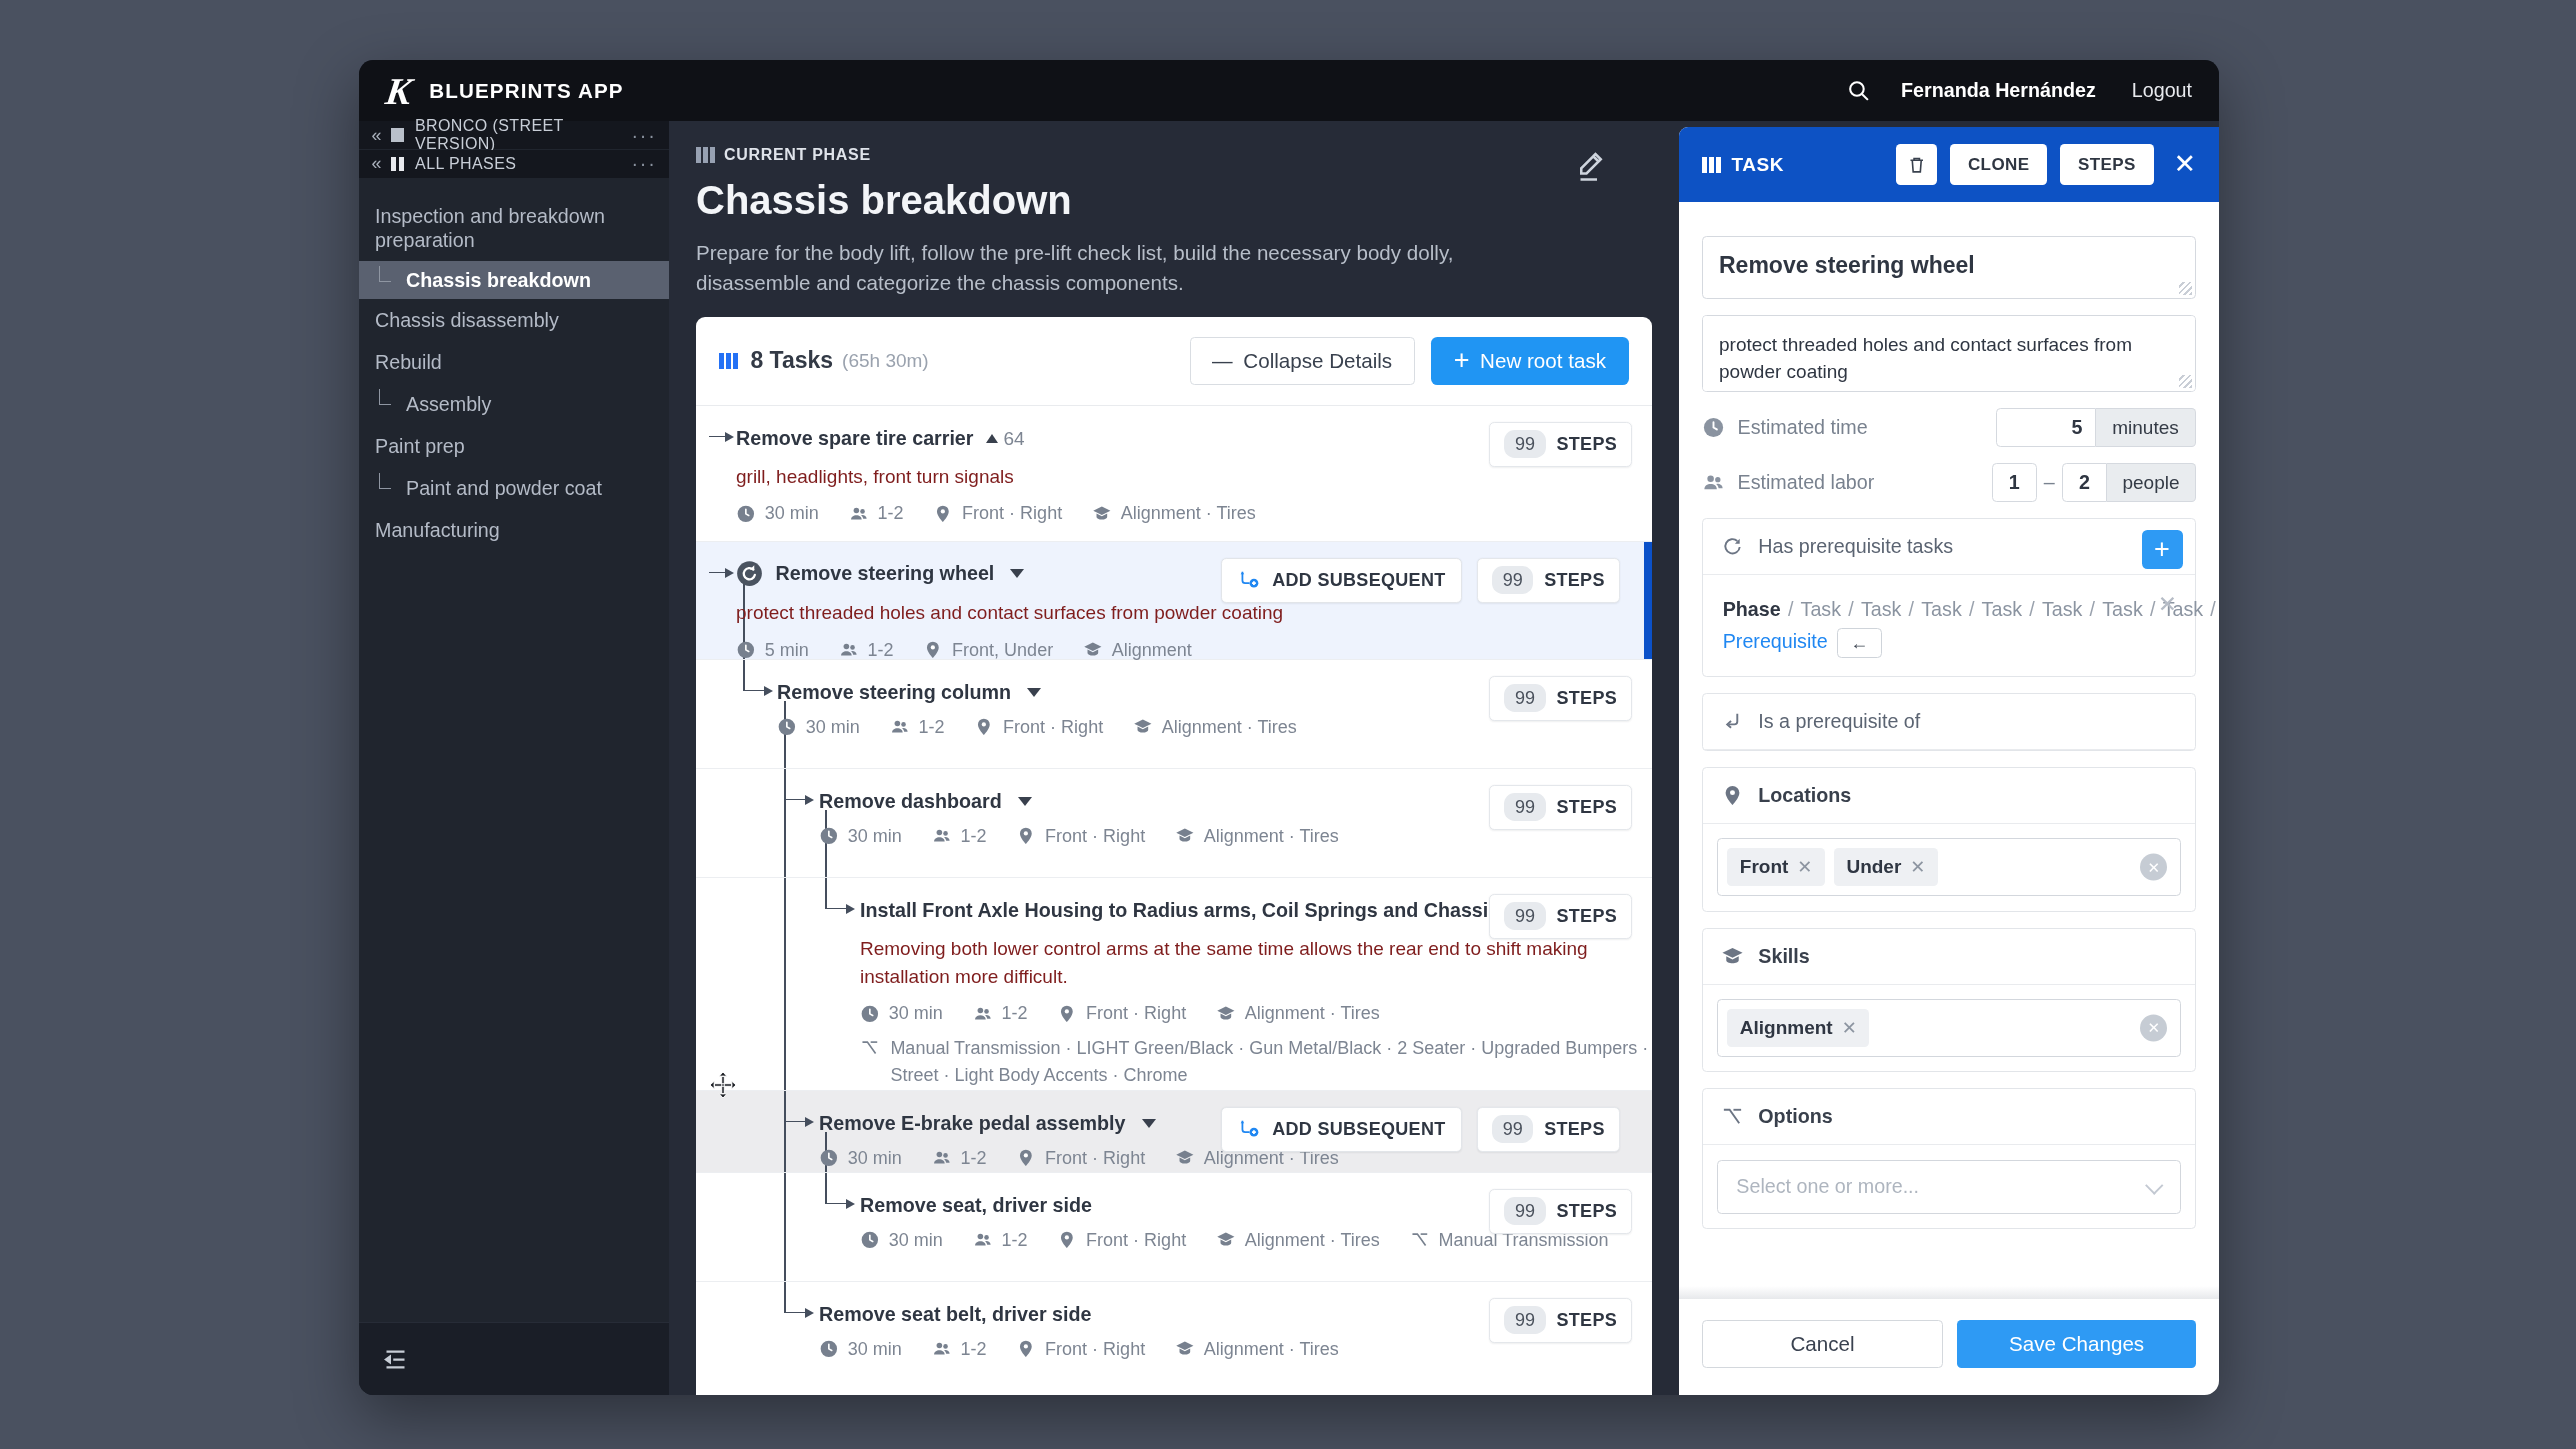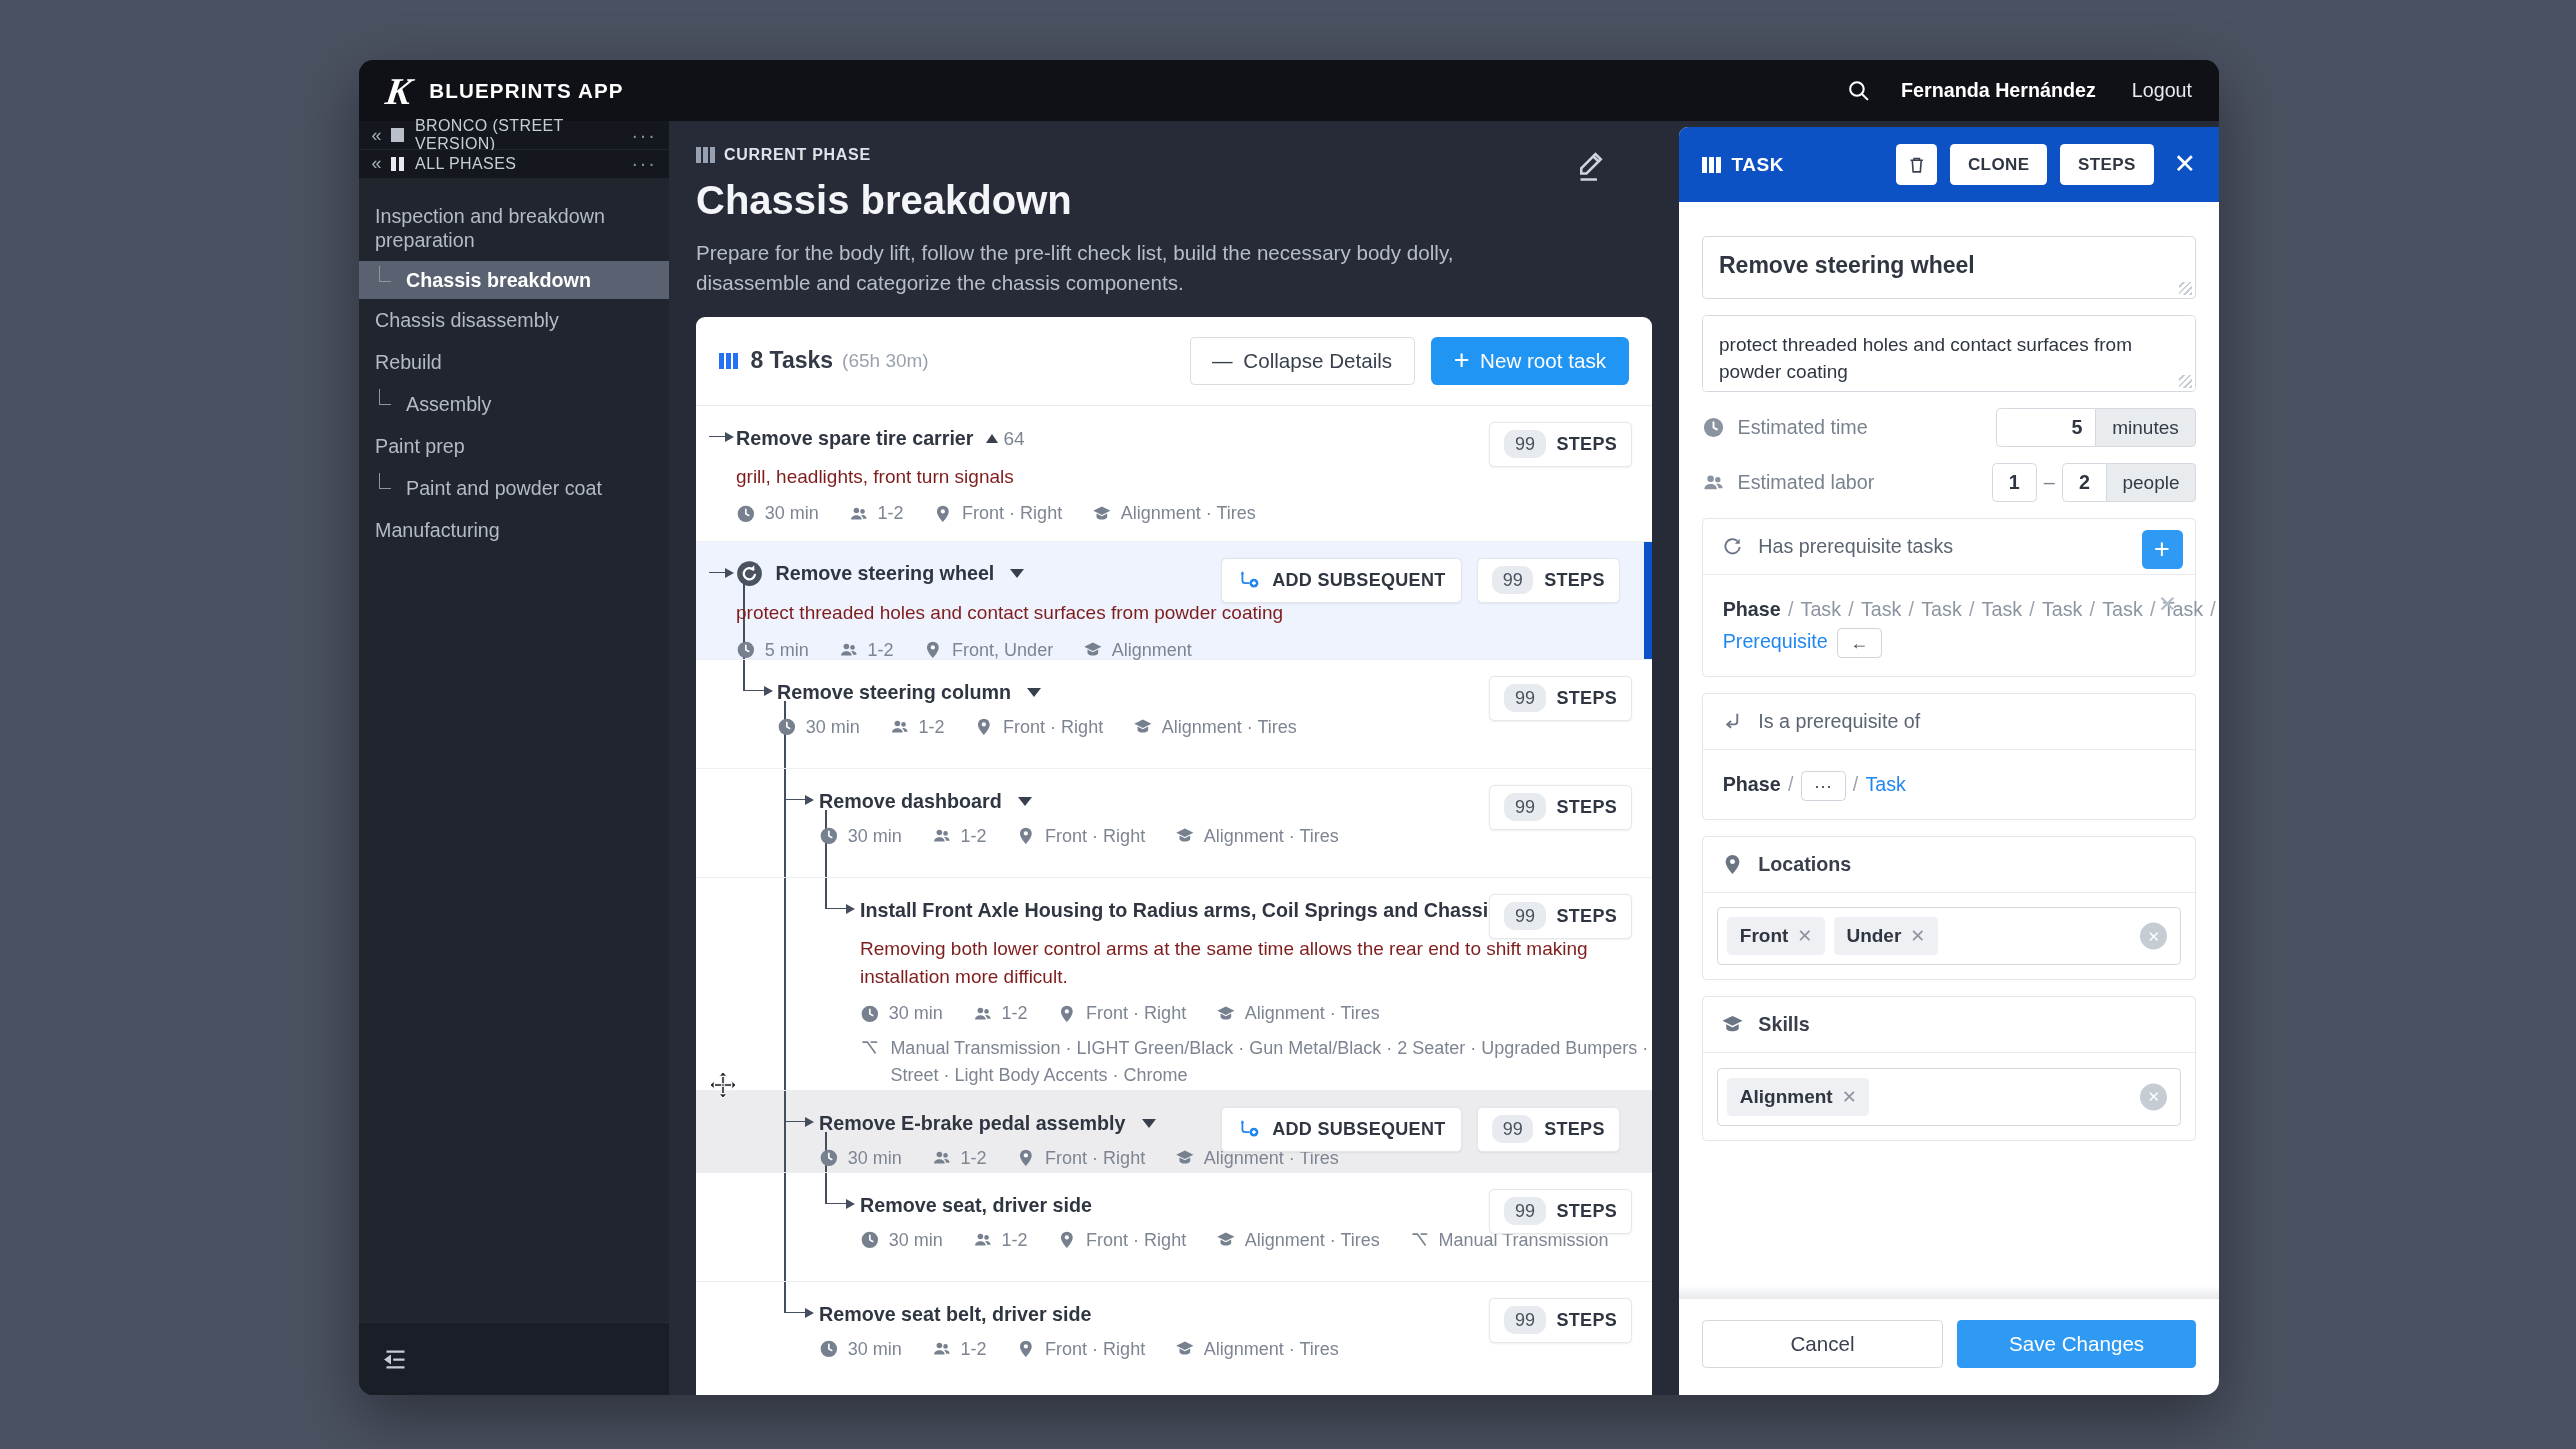--- a/index.html
+++ b/index.html
@@ -813,25 +813,20 @@
         </div>
 
         <div class="seccard">
           <div class="sechead">
             <span class="micon"><svg viewBox="0 0 24 24" fill="none" stroke="currentColor" stroke-width="2">
                   <path d="M17 4v8a3 3 0 0 1-3 3H8"></path>
                   <path d="M10.5 11.5 6.5 15l4 3.5"></path>
                 </svg></span>
             <span>Is a prerequisite of</span>
           </div>
-          <div class="secbody">
-            <div class="crumbs">
-              <span class="ph">Phase</span><span class="sep">/</span><span class="minibox" style="margin:0">···</span><span class="sep">/</span><span class="lnk">Task</span>
-            </div>
-          </div>
         </div>
 
         <div class="seccard">
           <div class="sechead bold">
             <span class="micon"><svg viewBox="0 0 24 24" fill="currentColor">
                   <path d="M12 2a7.2 7.2 0 0 0-7.2 7.2C4.8 14.6 12 22 12 22s7.2-7.4 7.2-12.8A7.2 7.2 0 0 0 12 2z"></path>
                   <circle cx="12" cy="9" r="2.6" fill="#fff"></circle>
                 </svg></span>
             <span>Locations</span>
           </div>
@@ -862,20 +857,35 @@
             <div class="chipbox">
               <span class="chip">
                   <span>Alignment</span>
                   <span class="x">✕</span>
                 </span>
               <span class="clearall">✕</span>
             </div>
           </div>
         </div>
 
+        <div class="seccard">
+          <div class="sechead bold">
+            <span class="micon"><svg viewBox="0 0 24 24" fill="none" stroke="currentColor" stroke-width="2">
+                  <path d="M3 5h6l10 14"></path>
+                  <path d="M13 5h8"></path>
+                </svg></span>
+            <span>Options</span>
+          </div>
+          <div class="secbody" style="padding:14.3px">
+            <div class="selbox">
+              <span>Select one or more...</span>
+              <span class="chev"></span>
+            </div>
+          </div>
+        </div>
 
       </div>
 
       <div class="pfoot">
         <div class="btns">
           <button class="btn-cancel">Cancel</button>
           <button class="btn-save">Save Changes</button>
         </div>
       </div>
     </div>

